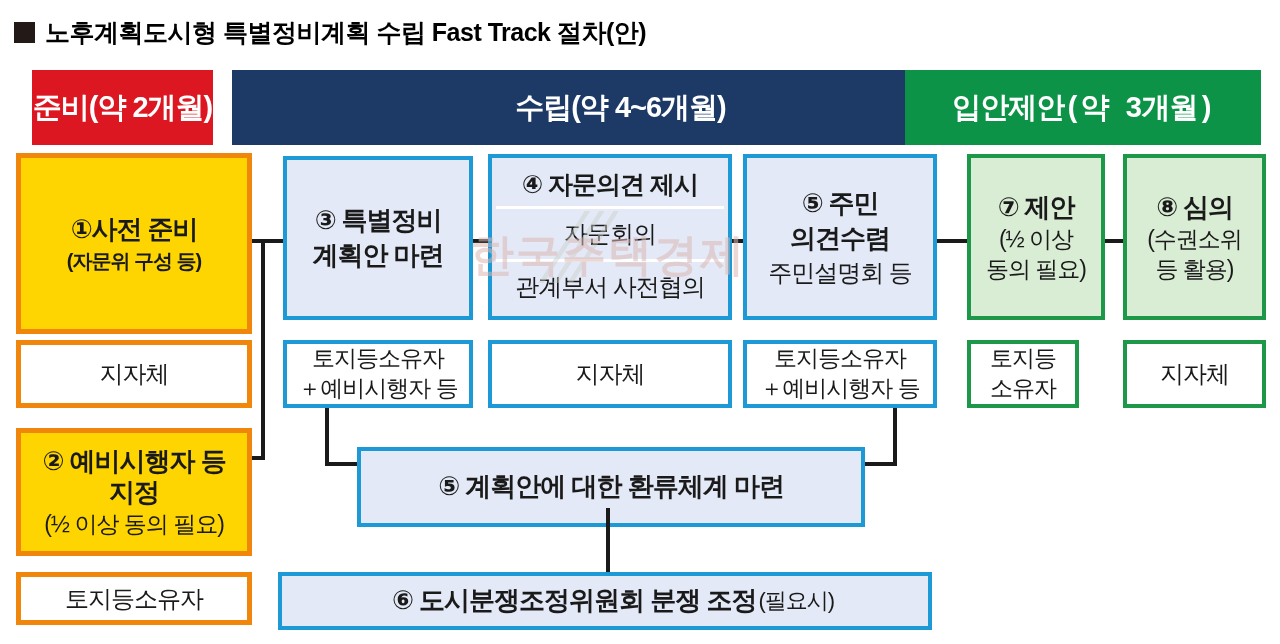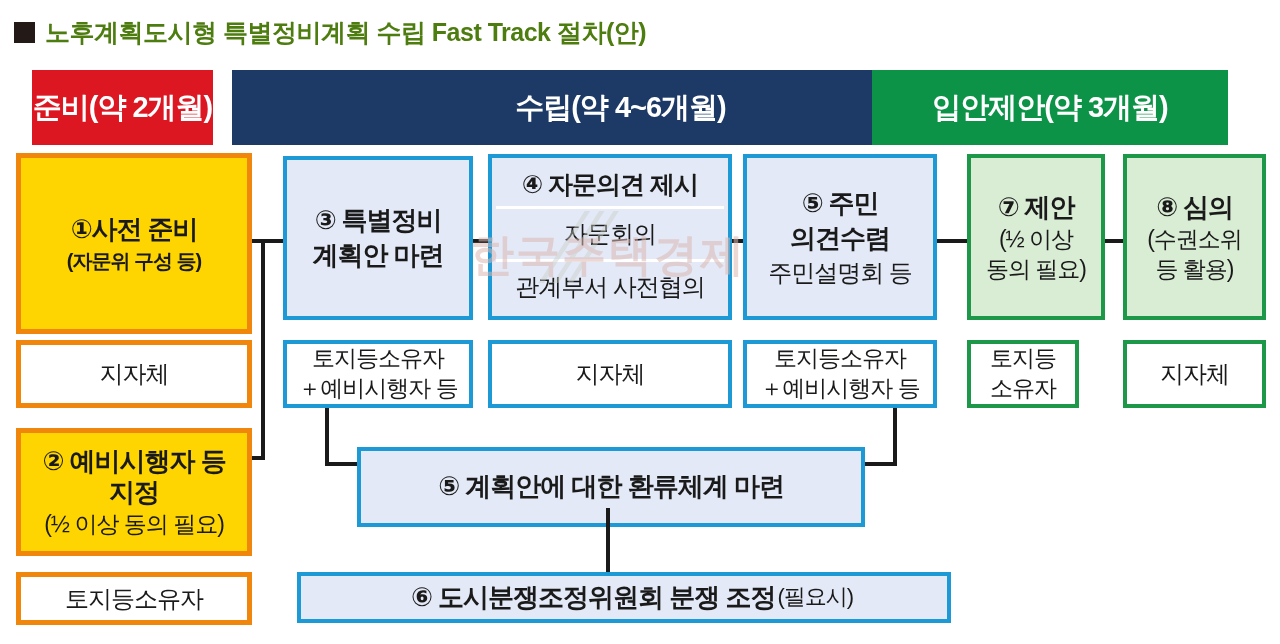--- a/index.html
+++ b/index.html
@@ -5,27 +5,27 @@
   html,body{margin:0;padding:0;background:#ffffff;}
   *{box-sizing:border-box;}
   #canvas{
     position:relative;width:1280px;height:644px;background:#ffffff;
     font-family:"Liberation Sans","DejaVu Sans",sans-serif;color:#1a1a1a;overflow:hidden;
   }
   .abs{position:absolute;}
   
   #title-row{left:14px;top:16px;display:flex;align-items:center;gap:10px;}
   #title-bullet{width:21px;height:21px;background:#231a17;display:inline-block;flex:0 0 auto;}
-  #title-text{font-size:25px;font-weight:bold;letter-spacing:-0.5px;color:#4d7c0f;}
+  #title-text{font-size:25px;font-weight:bold;letter-spacing:-0.5px;color:#000000;}
   
   .phase{display:flex;align-items:center;justify-content:center;color:#ffffff;
          font-size:29px;font-weight:bold;letter-spacing:-1px;}
   #phase-prep{left:32px;top:70px;width:181px;height:75px;background:var(--prep,#dc1722);}
   #phase-establish{left:232px;top:70px;width:777px;height:75px;background:var(--establish,#1d3a67);}
-  #phase-proposal{left:872px;top:70px;width:356px;height:75px;background:var(--proposal,#0c9347);}
+  #phase-proposal{left:905px;top:70px;width:356px;height:75px;background:var(--proposal,#0c9347);font-family:Liberation Mono, monospace;}
   
   .box{display:flex;flex-direction:column;align-items:center;justify-content:center;text-align:center;}
   .yellow{background:var(--yellow-fill,#fed500);border:5px solid var(--orange-border,#f0860b);}
   .orange-actor{background:#ffffff;border:5px solid var(--orange-border,#f0860b);}
   .blue{background:var(--blue-fill,#e3e9f6);border:4px solid var(--blue-border,#1d99d5);}
   .blue-actor{background:#ffffff;border:4px solid var(--blue-border,#1d99d5);}
   .green{background:var(--green-fill,#d9ecd4);border:4px solid var(--green-border,#1d9748);}
   .green-actor{background:#ffffff;border:4px solid var(--green-border,#1d9748);}
   .t-bold{font-weight:bold;font-size:26px;letter-spacing:-1px;line-height:1.35;}
   .t-norm{font-weight:normal;font-size:24px;letter-spacing:-1px;line-height:1.3;}
@@ -40,21 +40,21 @@
   #box-step4{left:488px;top:154px;width:244px;height:166px;padding:4px;justify-content:flex-start;}
   #box-step4 .seg{width:100%;display:flex;align-items:center;justify-content:center;}
   #box-step4 .seg-head{height:44px;font-weight:bold;font-size:25px;letter-spacing:-1px;}
   #box-step4 .sep{width:100%;height:3px;background:#ffffff;flex:0 0 auto;}
   #box-step4 .seg-sub{flex:1;text-align:right;}
   #box-step5{left:743px;top:154px;width:194px;height:166px;}
   #box-actor3{left:283px;top:340px;width:190px;height:68px;}
   #box-actor4{left:488px;top:340px;width:244px;height:68px;}
   #box-actor5{left:743px;top:340px;width:194px;height:68px;}
   #box-step5b{left:357px;top:428px;width:508px;height:80px;margin-top:19px;}
-  #box-step6{left:297px;top:572px;width:654px;height:51px;flex-direction:row;gap:2px;padding-left:16px;}
+  #box-step6{left:278px;top:572px;width:654px;height:58px;flex-direction:row;gap:2px;padding-left:16px;}
   
   #box-step7{left:967px;top:154px;width:138px;height:166px;}
   #box-step8{left:1123px;top:154px;width:143px;height:166px;}
   #box-actor7{left:967px;top:340px;width:112px;height:68px;}
   #box-actor8{left:1123px;top:340px;width:143px;height:68px;}
   
   .conn{background:var(--connector,#1a1a1a);}
   #c-s1-s3{left:252px;top:239px;width:31px;height:4px;}
   #c-branch-v{left:261px;top:239px;width:4px;height:221px;}
   #c-branch-h{left:252px;top:456px;width:13px;height:4px;}

